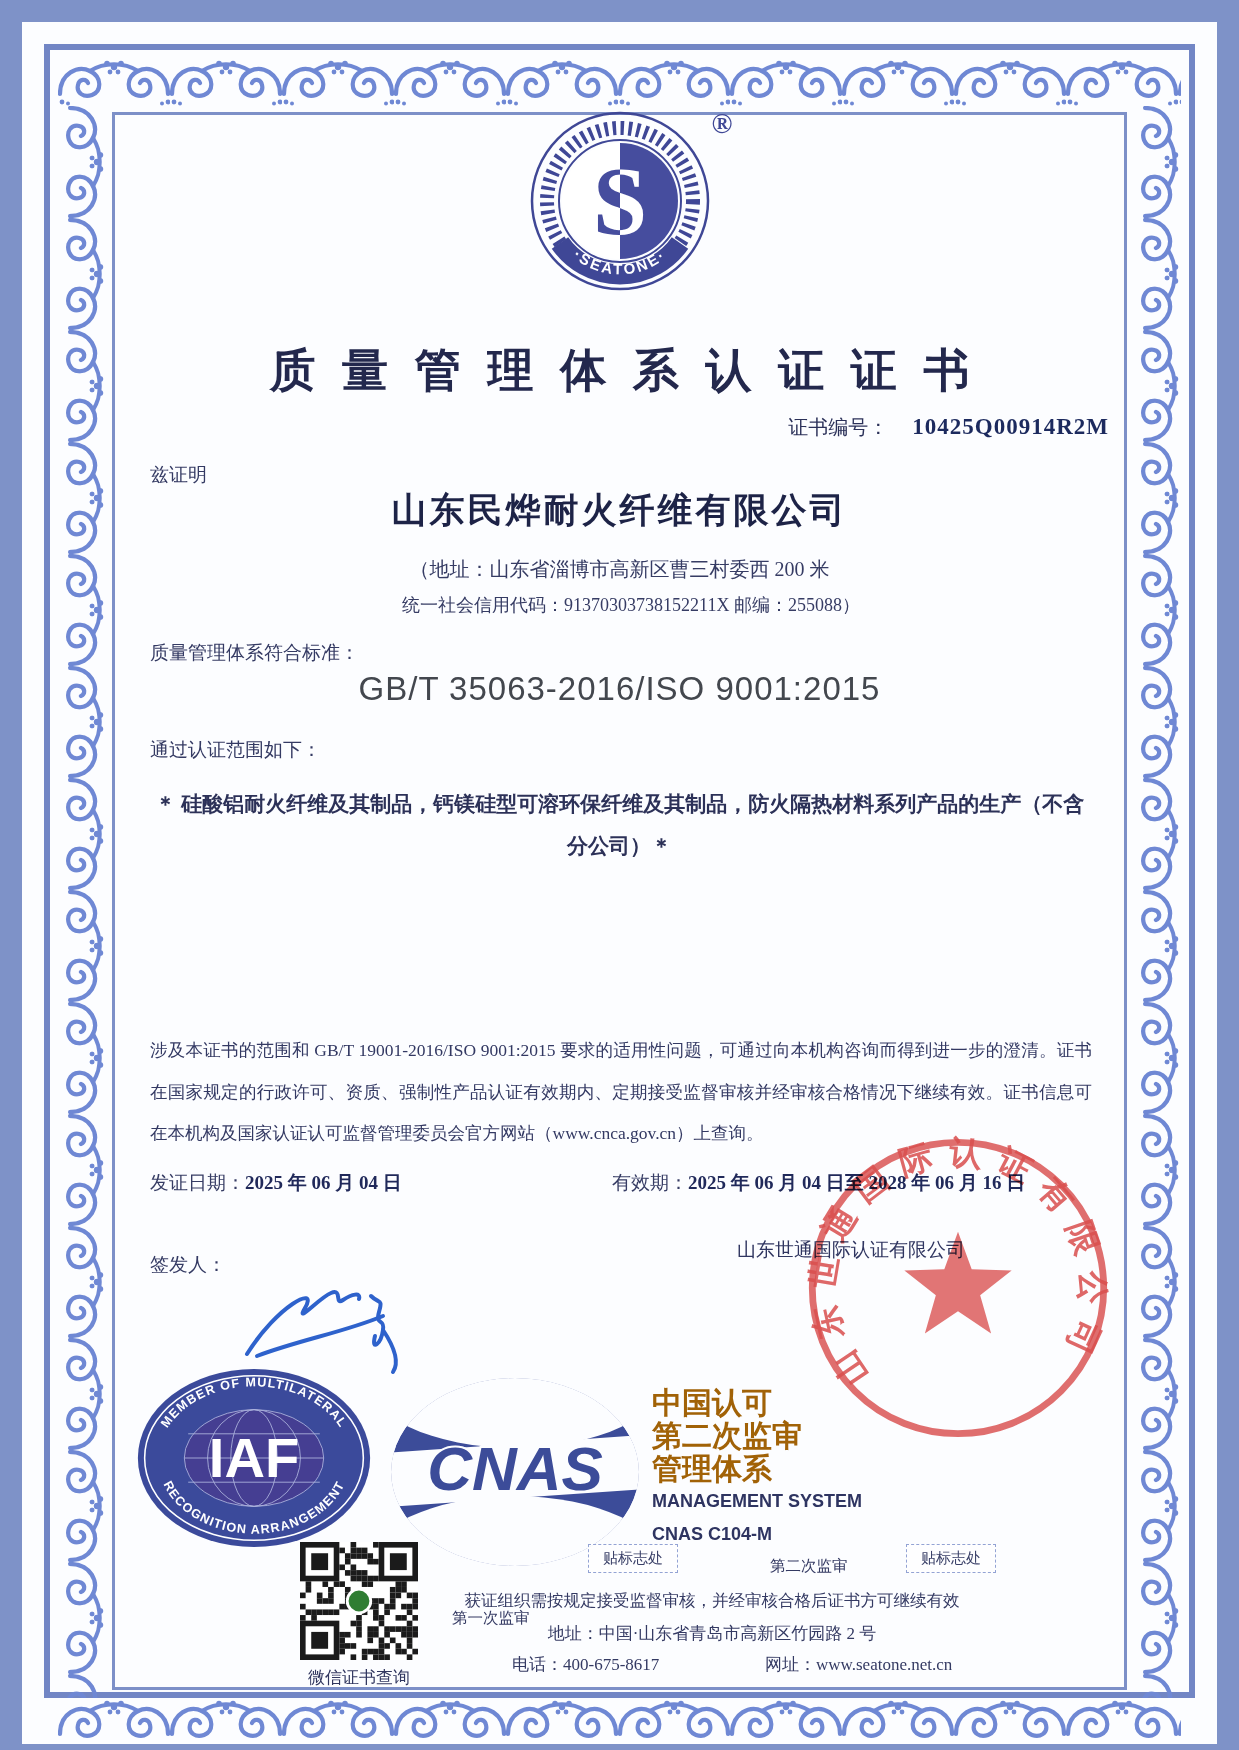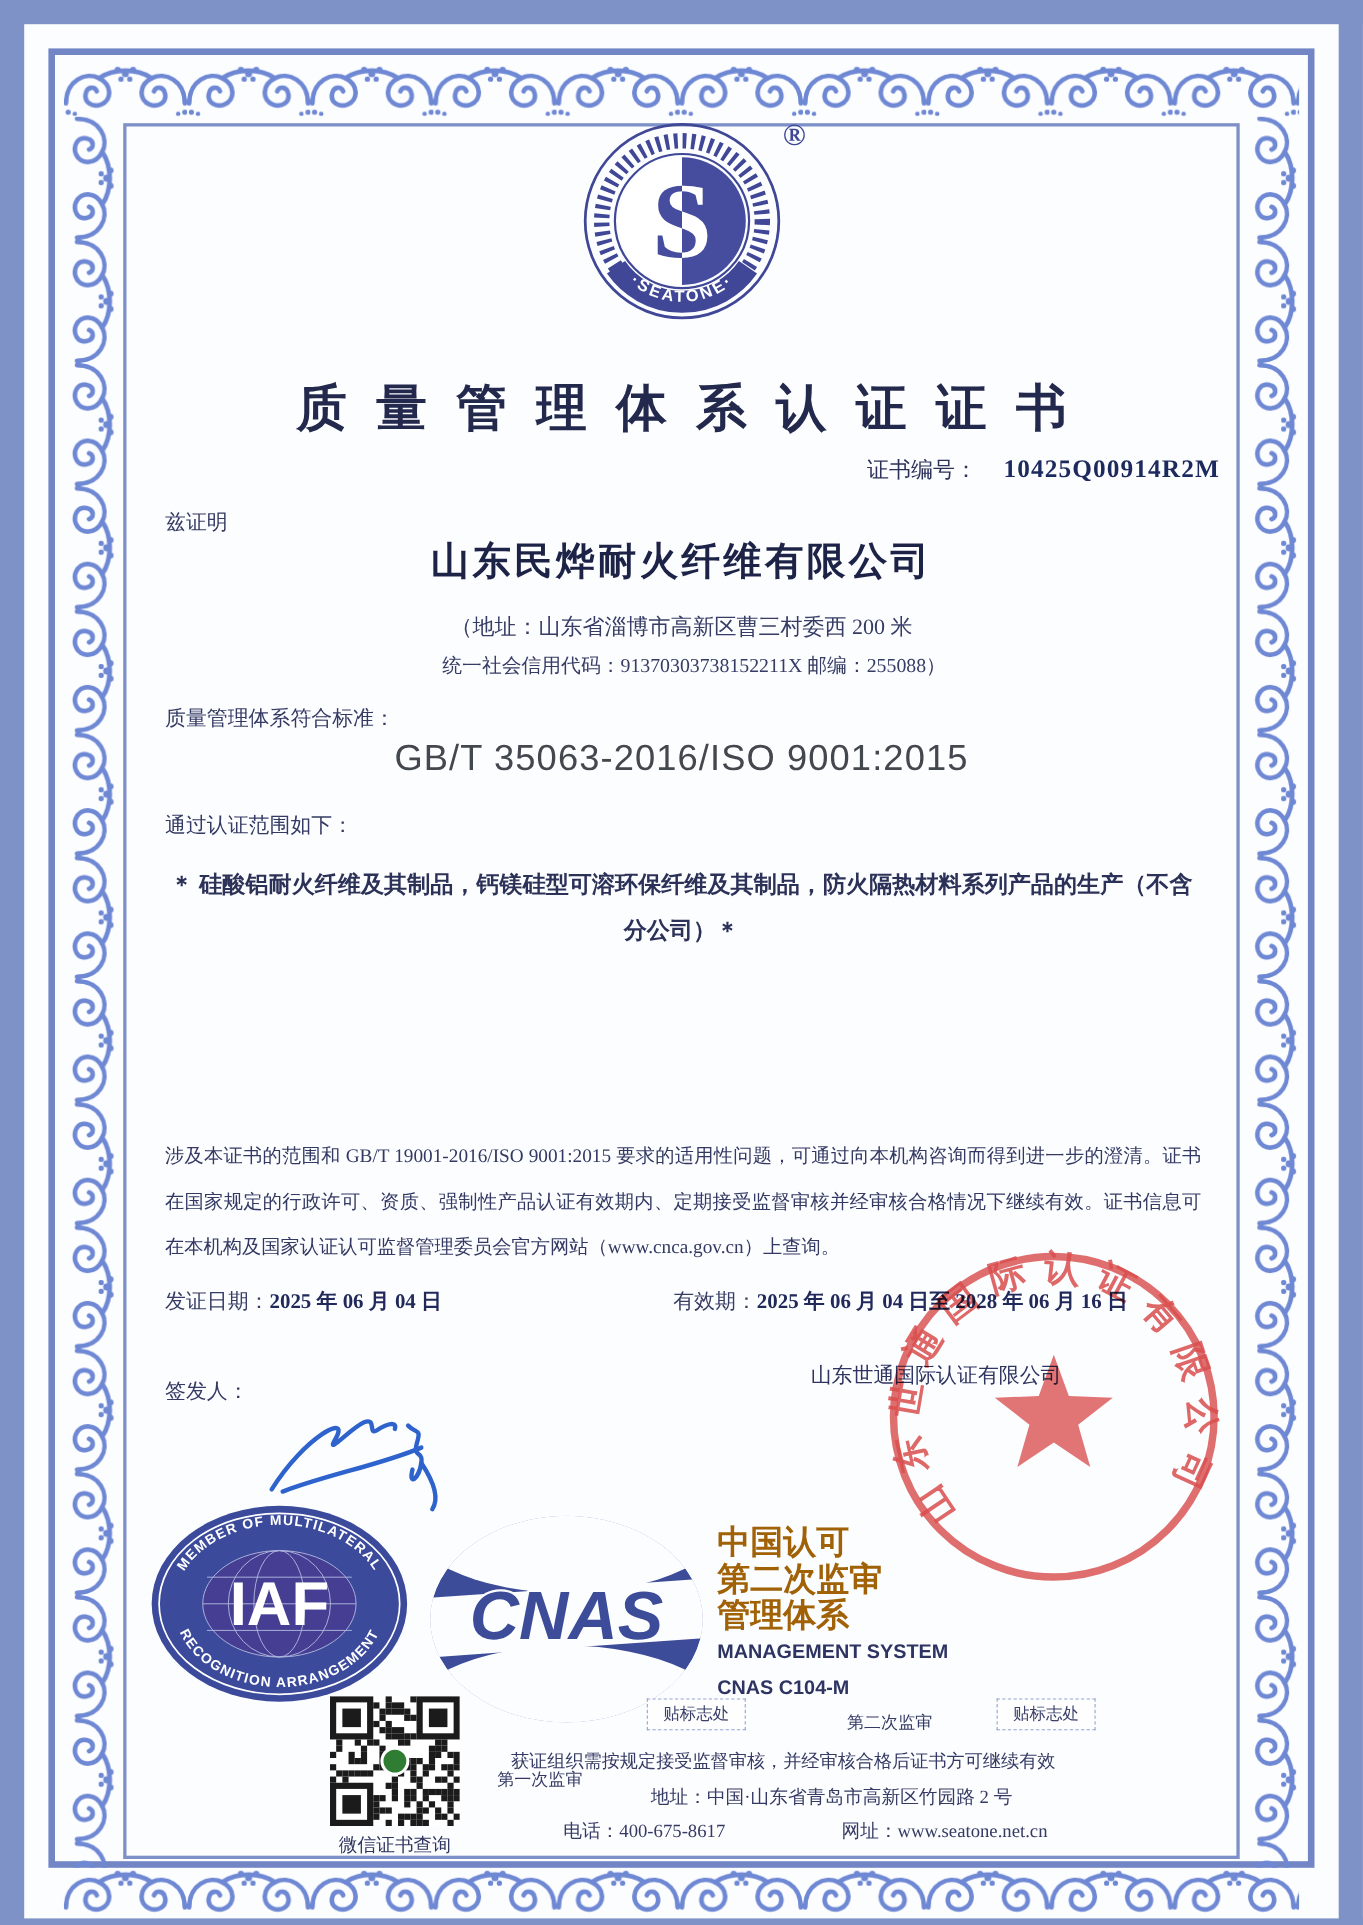--- a/index.html
+++ b/index.html
@@ -51,21 +51,21 @@
   .accred .lat{font-size:18px;font-weight:700;color:#2e3461;font-family:"Liberation Sans","DejaVu Sans",sans-serif;}
   .qr{top:1542px;left:300px;width:118px;height:118px;}
   .qrcap{top:1666px;left:283px;width:152px;text-align:center;font-size:17px;color:#30365f;}
   .audit-lbl{font-size:15.5px;color:#343a63;}
   .a1{top:1608px;left:452px;}
   .a2{top:1556px;left:770px;}
   .stickerbox{font-size:15px;color:#3a4068;border:1px dashed #93a3d4;padding:4px 14px;background:rgba(255,255,255,.65);}
   .b1{top:1544px;left:588px;}
   .b2{top:1544px;left:906px;}
   .auditnotice{top:1590px;left:362px;width:700px;text-align:center;font-size:16.5px;color:#343a63;}
-  .orgaddr{top:1622px;left:362px;width:700px;text-align:center;font-size:17px;color:#343a63;padding-left:44px;}
+  .orgaddr{top:1622px;left:362px;width:700px;text-align:center;font-size:17px;color:#343a63;}
   .phone{top:1653px;left:512px;font-size:17px;color:#343a63;}
   .web{top:1653px;left:765px;font-size:17px;color:#343a63;}
 </style>
 </head>
 <body>
 
 <div class="page">
 
   <div class="f-band"></div>
   <div class="f-band-b"></div>

